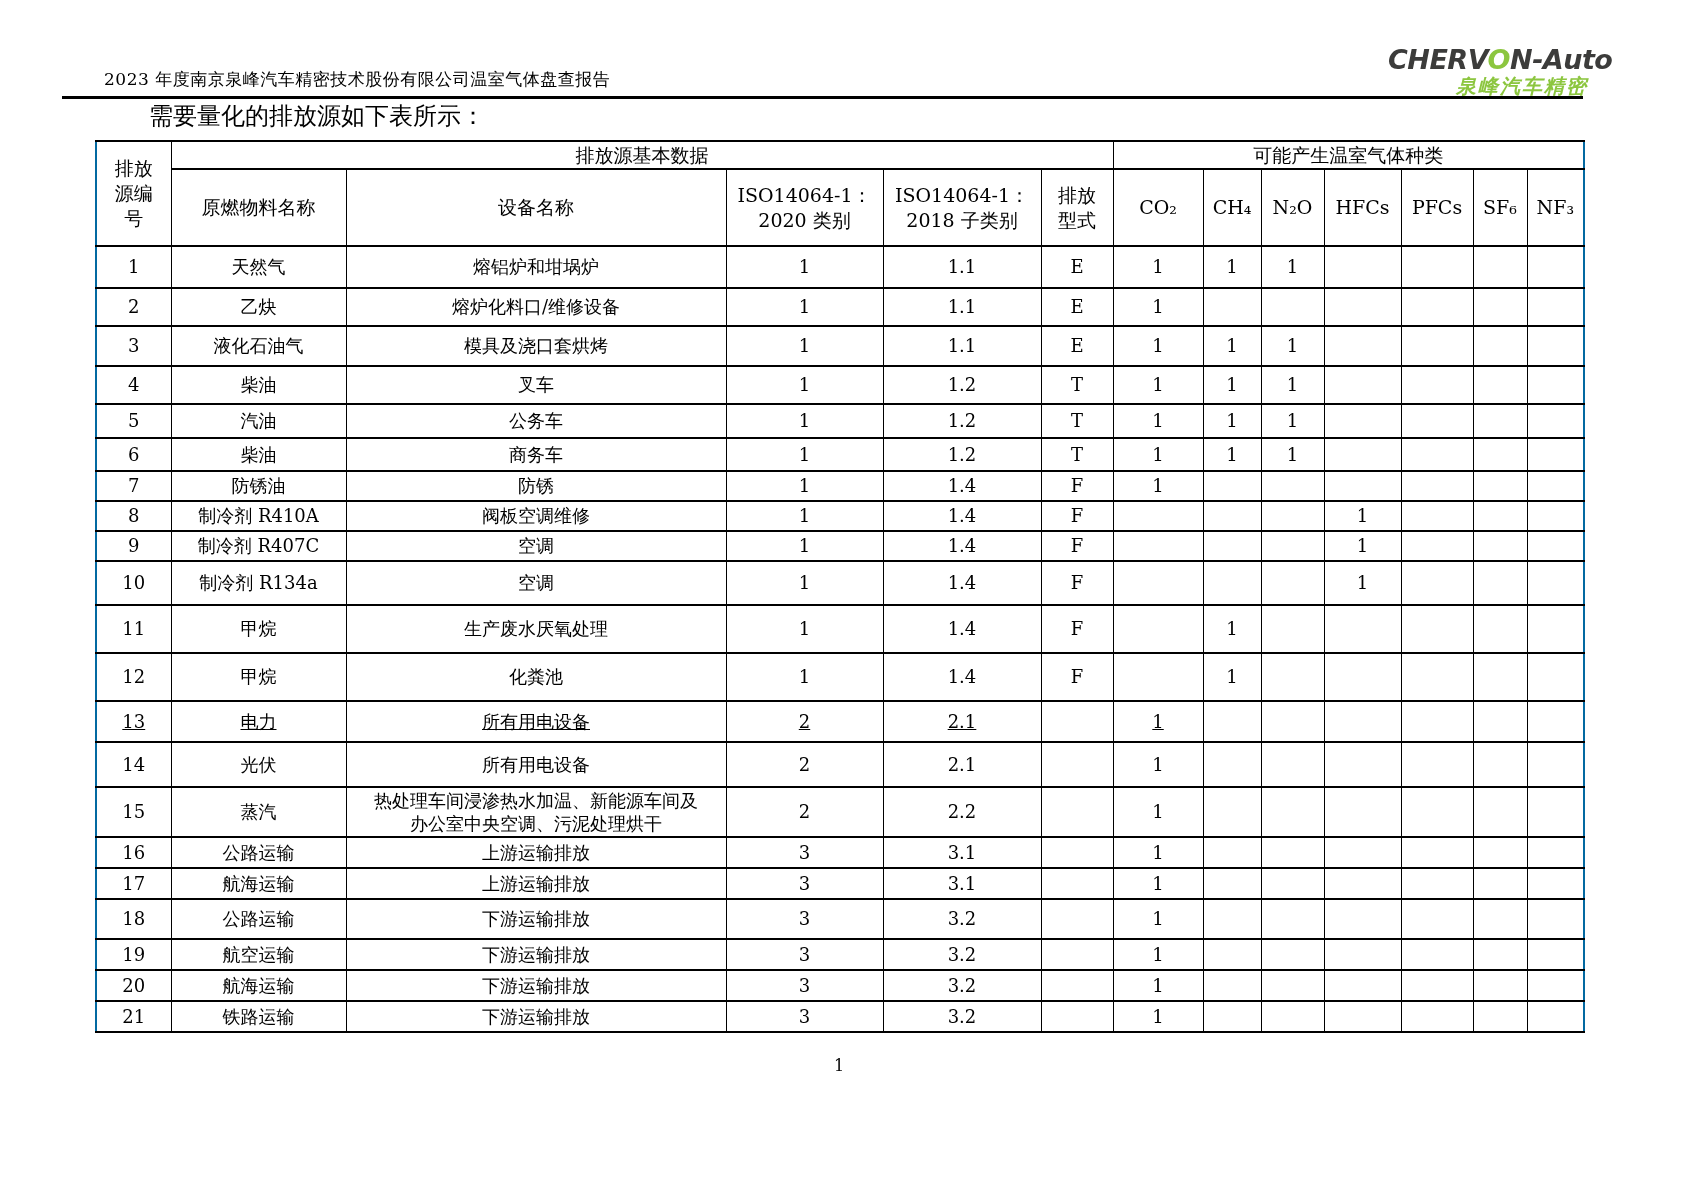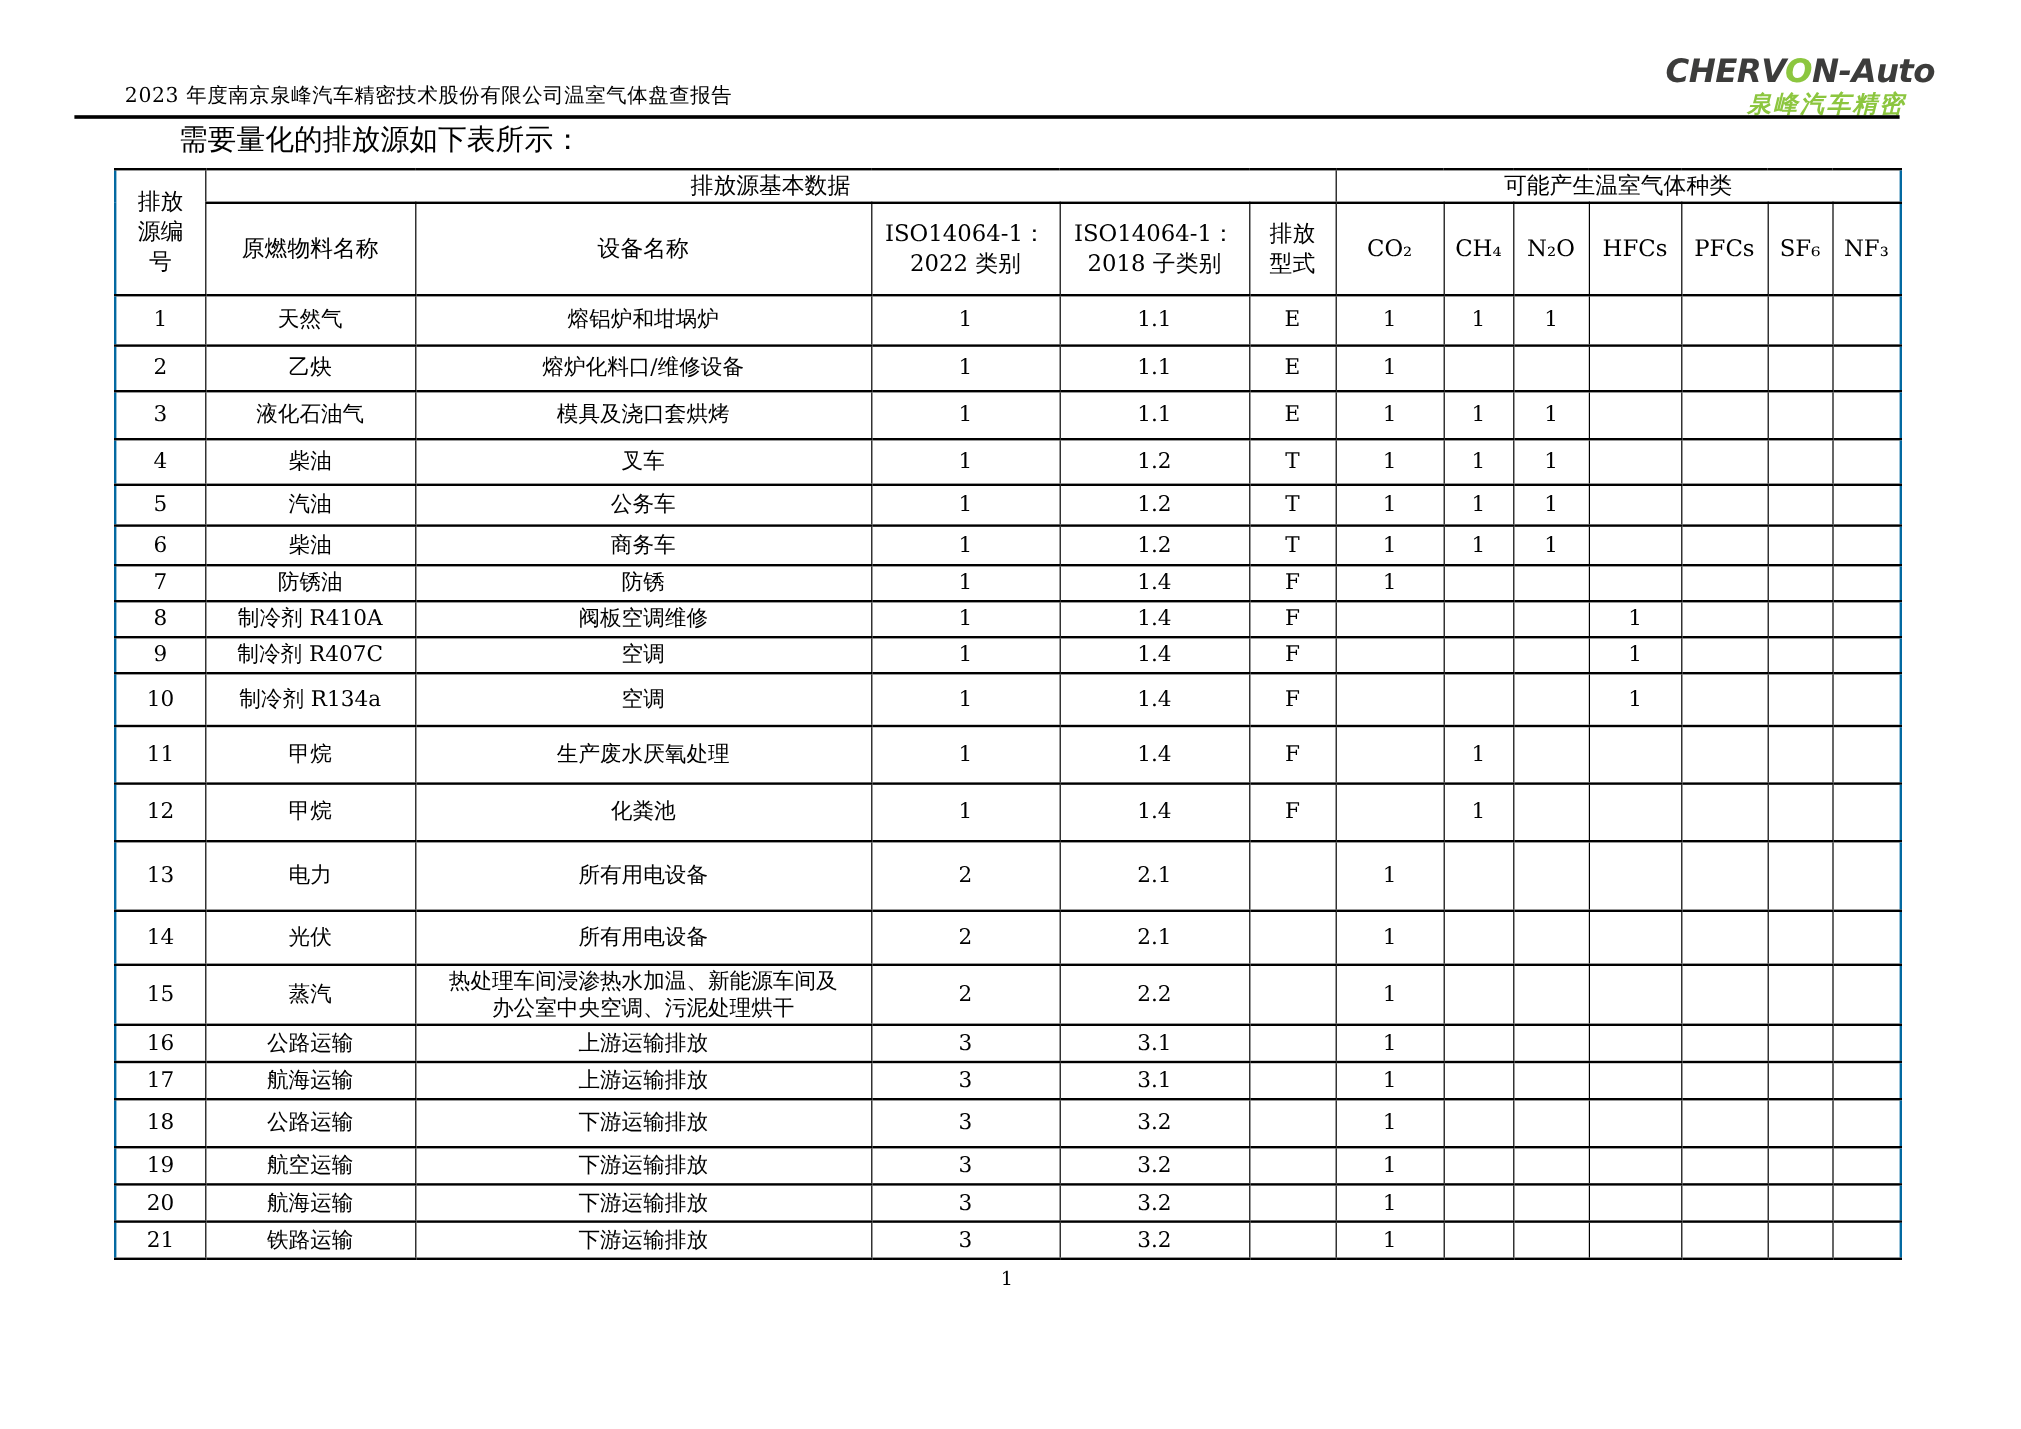--- a/index.html
+++ b/index.html
@@ -92,21 +92,21 @@
         <span class="line">号</span>
       </th>
       <th colspan="5">排放源基本数据</th>
       <th colspan="7">可能产生温室气体种类</th>
     </tr>
     <tr class="row-col-header">
       <th>原燃物料名称</th>
       <th>设备名称</th>
       <th>
         <span class="line">ISO14064-1：</span>
-        <span class="line">2022 类别</span>
+        <span class="line">2020 类别</span>
       </th>
       <th>
         <span class="line">ISO14064-1：</span>
         <span class="line">2018 子类别</span>
       </th>
       <th>
         <span class="line">排放</span>
         <span class="line">型式</span>
       </th>
       <th class="gas-th">CO₂</th>
@@ -292,21 +292,21 @@
         <td>1.4</td>
         <td>F</td>
         <td></td>
         <td>1</td>
         <td></td>
         <td></td>
         <td></td>
         <td></td>
         <td></td>
       </tr>
-      <tr style="height: 58px;">
+      <tr style="height: 41px; text-decoration: underline;">
         <td>13</td>
         <td>电力</td>
         <td class="equipment">所有用电设备</td>
         <td>2</td>
         <td>2.1</td>
         <td></td>
         <td>1</td>
         <td></td>
         <td></td>
         <td></td>

